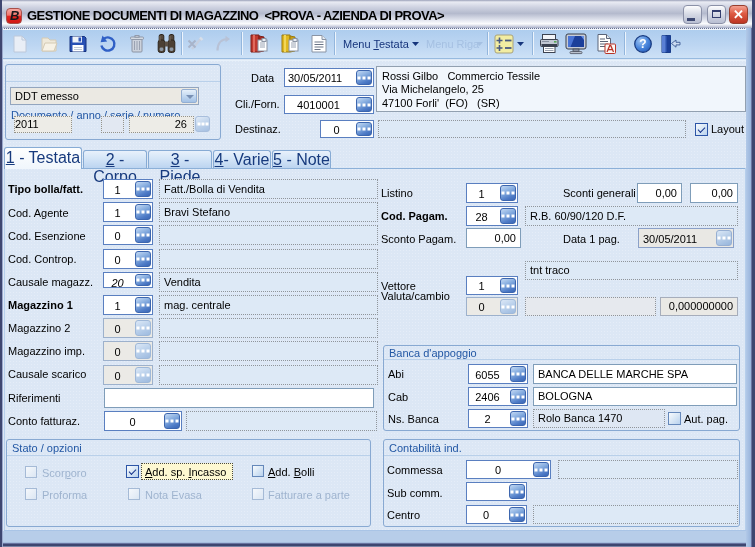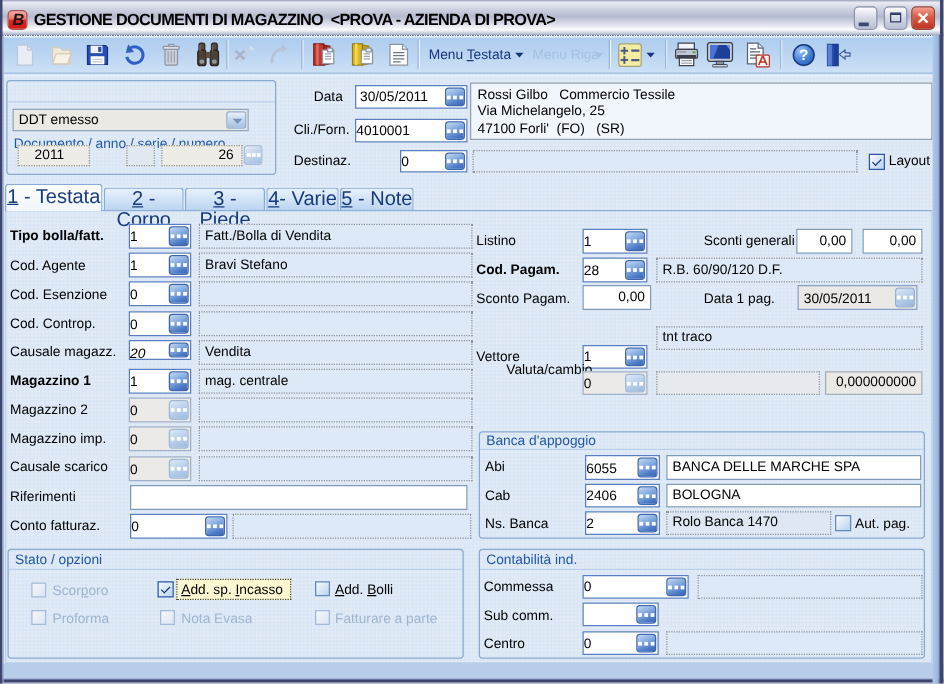--- a/index.html
+++ b/index.html
@@ -3,21 +3,21 @@
 <style>
 html,body{margin:0;padding:0;}
 body{width:755px;height:547px;overflow:hidden;font-family:"Liberation Sans",sans-serif;}
 #win{position:relative;width:755px;height:547px;background:#dce7f5;background-image:radial-gradient(circle,rgba(248,251,255,0.32) 0.5px,rgba(220,231,245,0) 0.9px);background-size:3px 3px;overflow:hidden;}
 .abs{position:absolute;}
 .lbl{position:absolute;font-size:11px;color:#000;white-space:nowrap;}
 .dlbl{position:absolute;font-size:11px;color:#9fb4cf;white-space:nowrap;}
 .fld{position:absolute;background:#fff;border:1px solid #7f9db9;font-size:11px;color:#000;white-space:nowrap;box-sizing:border-box;overflow:hidden;}
 .ro{position:absolute;background:#dde9f6;border:1px dotted #90959b;font-size:11px;color:#000;white-space:nowrap;box-sizing:border-box;overflow:hidden;}
 .comp{position:absolute;background:#fff;border:1px solid #5a7fc0;box-sizing:border-box;}
-.comp .v{position:absolute;left:0;top:1px;bottom:1px;right:19px;text-align:left;font-size:11px;color:#000;}
+.comp .v{position:absolute;left:0;top:1px;bottom:1px;right:19px;text-align:center;font-size:11px;color:#000;}
 .b3{position:absolute;right:1px;top:1px;bottom:1px;width:16px;border-radius:3px;background:linear-gradient(155deg,#c3d9f4 0%,#85acdf 40%,#4f7cc7 75%,#3a66b5 100%);border:1px solid #3d66ae;box-sizing:border-box;}
 .b3:after{content:"";position:absolute;left:50%;top:50%;width:3px;height:3px;background:#fff;transform:translate(-50%,-50%);box-shadow:-5px 0 #fff,5px 0 #fff;}
 .comp.dis{background:#ebeae6;border-color:#9db1cc;}
 .b3.dis{background:linear-gradient(155deg,#dce8f6 0%,#bcd2ec 45%,#9dbadf 100%);border-color:#9fb8d8;}
 .b3.dis:after{box-shadow:-5px 0 #fff,5px 0 #fff;}
 .grp{position:absolute;border:1px solid #88a9d2;border-radius:3px;box-sizing:border-box;}
 .gtitle{position:absolute;font-size:11px;color:#2257a4;white-space:nowrap;}
 .gline{position:absolute;height:1px;background:#b9d0ea;}
 .cb{position:absolute;width:12px;height:12px;border:1px solid #6588ba;background:linear-gradient(135deg,#f8fbfe 0%,#dce9f6 45%,#b9d2ee 100%);box-sizing:border-box;}
 .cb.dis{border-color:#a5bad6;background:linear-gradient(135deg,#f5f8fc 0%,#dbe6f3 100%);}
@@ -182,21 +182,21 @@
 
 <div class="grp" style="left:5px;top:64px;width:216px;height:76px;"></div>
 <div class="gtitle" style="left:11px;top:68px;margin-top:41px;">Documento / anno / serie / numero</div>
 <div class="gline" style="left:6px;top:81px;width:214px;"></div>
 <div class="abs" style="left:10px;top:87px;width:189px;height:18px;background:#ebe9e3;border:1px solid #93a5be;box-sizing:border-box;">
   <span style="position:absolute;left:4px;top:1px;font-size:11px;line-height:15px;color:#000;">DDT emesso</span>
   <div class="abs" style="right:1px;top:1px;width:16px;height:14px;background:linear-gradient(#e6f0fa 0%,#c2d8f0 50%,#a3c1e5 100%);border:1px solid #93aed2;border-radius:2px;box-sizing:border-box;">
     <div class="abs" style="left:4px;top:5px;width:0;height:0;border-left:4px solid transparent;border-right:4px solid transparent;border-top:4px solid #7890b4;"></div>
   </div>
 </div>
-<div class="abs" style="left:14px;top:116px;width:58px;height:17px;background:#edece7;border:1px dotted #94938b;box-sizing:border-box;font-size:11px;line-height:15px;text-align:center;"><span style="padding-right:7px;">2011</span></div>
+<div class="abs" style="left:14px;top:116px;width:58px;height:17px;background:#edece7;border:1px dotted #94938b;box-sizing:border-box;font-size:11px;line-height:15px;text-align:left;"><span style="padding-right:7px;">2011</span></div>
 <div class="abs" style="left:101px;top:116px;width:23px;height:17px;background:#e2e8f2;border:1px dotted #94938b;box-sizing:border-box;"></div>
 <div class="abs" style="left:129px;top:116px;width:65px;height:17px;background:#edece7;border:1px dotted #94938b;box-sizing:border-box;font-size:11px;line-height:15px;text-align:right;"><span style="padding-right:6px;">26</span></div>
 <div class="abs" style="left:195px;top:116px;width:15px;height:16px;border-radius:3px;background:linear-gradient(155deg,#e2ecf8 0%,#c2d5ec 45%,#a6c0e2 100%);border:1px solid #a8bedc;box-sizing:border-box;">
       <div style="position:absolute;left:50%;top:50%;width:3px;height:3px;background:#fff;transform:translate(-50%,-50%);box-shadow:-4px 0 #fff,4px 0 #fff;"></div>
     </div>
 <div class="lbl" style="left:235px;top:72px;padding-left:16px;">Data</div>
 <div class="lbl" style="left:235px;top:98px;">Cli./Forn.</div>
 <div class="lbl" style="left:235px;top:123px;">Destinaz.</div>
 <div class="comp" style="left:284px;top:68px;width:90px;height:19px;">
       <span class="v" style="text-align:left;padding-left:3px;line-height:17px;">30/05/2011</span>
@@ -312,21 +312,21 @@
 <div class="comp" style="left:638px;top:228px;width:96px;height:20px;background:#e9e8e4;border-color:#8aa0c8;">
       <span class="v" style="text-align:left;padding-left:4px;line-height:18px;">30/05/2011</span>
       <i class="b3" style="background:linear-gradient(155deg,#dae7f6 0%,#b9cfe9 45%,#96b5dc 100%);border-color:#97afd2;"></i>
     </div>
 <div class="lbl" style="left:381px;top:280px;">Vettore</div>
 <div class="comp" style="left:466px;top:276px;width:52px;height:19px;">
       <span class="v" style="line-height:17px;padding-right:2px;">1</span>
       <i class="b3"></i>
     </div>
 <div class="ro" style="left:525px;top:261px;width:213px;height:19px;line-height:17px;"><span style="padding-left:4px;">tnt traco</span></div>
-<div class="lbl" style="left:381px;top:290px;margin-left:24px;">Valuta/cambio</div>
+<div class="lbl" style="left:381px;top:290px;">Valuta/cambio</div>
 <div class="comp dis" style="left:466px;top:297px;width:52px;height:19px;">
       <span class="v" style="line-height:17px;padding-right:2px;">0</span>
       <i class="b3 dis"></i>
     </div>
 <div class="ro" style="left:525px;top:297px;width:131px;height:19px;background:#e6e9ee;"></div>
 <div class="abs" style="left:660px;top:297px;width:78px;height:19px;background:#eae9e5;border:1px solid #a6adbb;box-sizing:border-box;font-size:11px;line-height:17px;text-align:right;"><span style="padding-right:4px;">0,000000000</span></div>
 
 <div class="grp" style="left:383px;top:345px;width:357px;height:86px;"></div>
 <div class="gtitle" style="left:389px;top:347px;">Banca d'appoggio</div>
 <div class="gline" style="left:384px;top:359px;width:355px;"></div>

